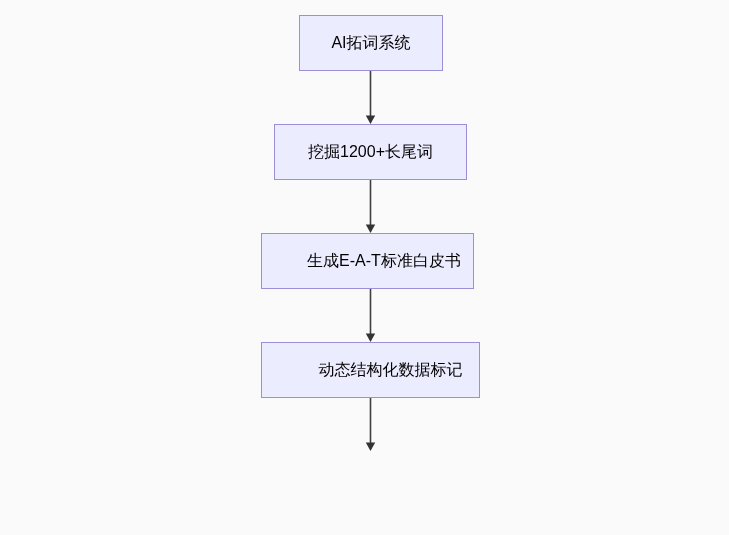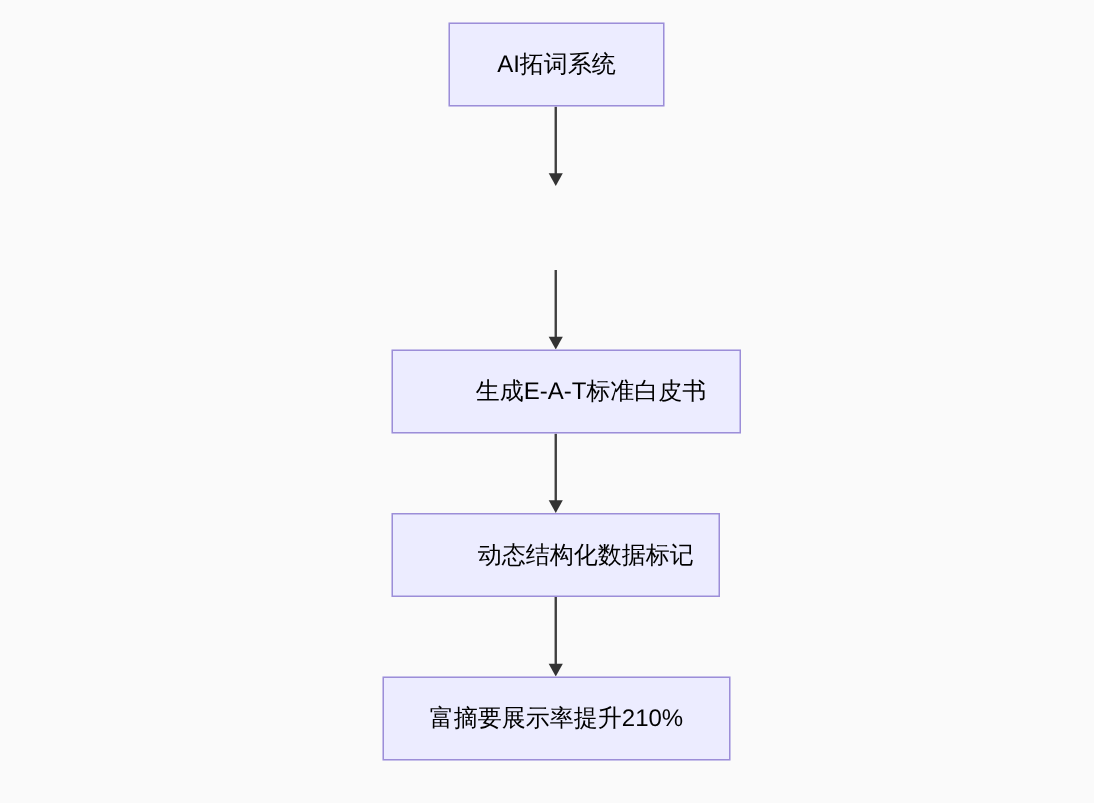--- a/index.html
+++ b/index.html
@@ -62,26 +62,26 @@
     <g>
       <line x1="370.5" y1="398" x2="370.5" y2="444" stroke="#3f3f3f" stroke-width="1.6"></line>
       <polygon points="365.8,442.5 375.2,442.5 370.5,451" fill="#333333"></polygon>
     </g>
   </svg>
 
   <div class="flow-node" style="left:299px; top:15px;  width:144px;">
     <span>AI拓词系统</span>
   </div>
 
+  <div class="flow-node" style="left:274px; top:124px; width:193px;">
+    <span>挖掘1200+长尾词</span>
+  </div>
 
-  <div class="flow-node" style="left:261px; top:233px; width:233px;padding-left:33px;">
+  <div class="flow-node" style="left:261px; top:233px; width:213px;padding-left:33px;">
     <span>生成E-A-T标准白皮书</span>
   </div>
 
   <div class="flow-node" style="left:261px; top:342px; width:219px;padding-left:40px;">
     <span>动态结构化数据标记</span>
   </div>
 
-  <div class="flow-node" style="left:255px; top:451px; width:232px;">
-    <span>富摘要展示率提升210%</span>
-  </div>
 
 </div>
 
 </body></html>

